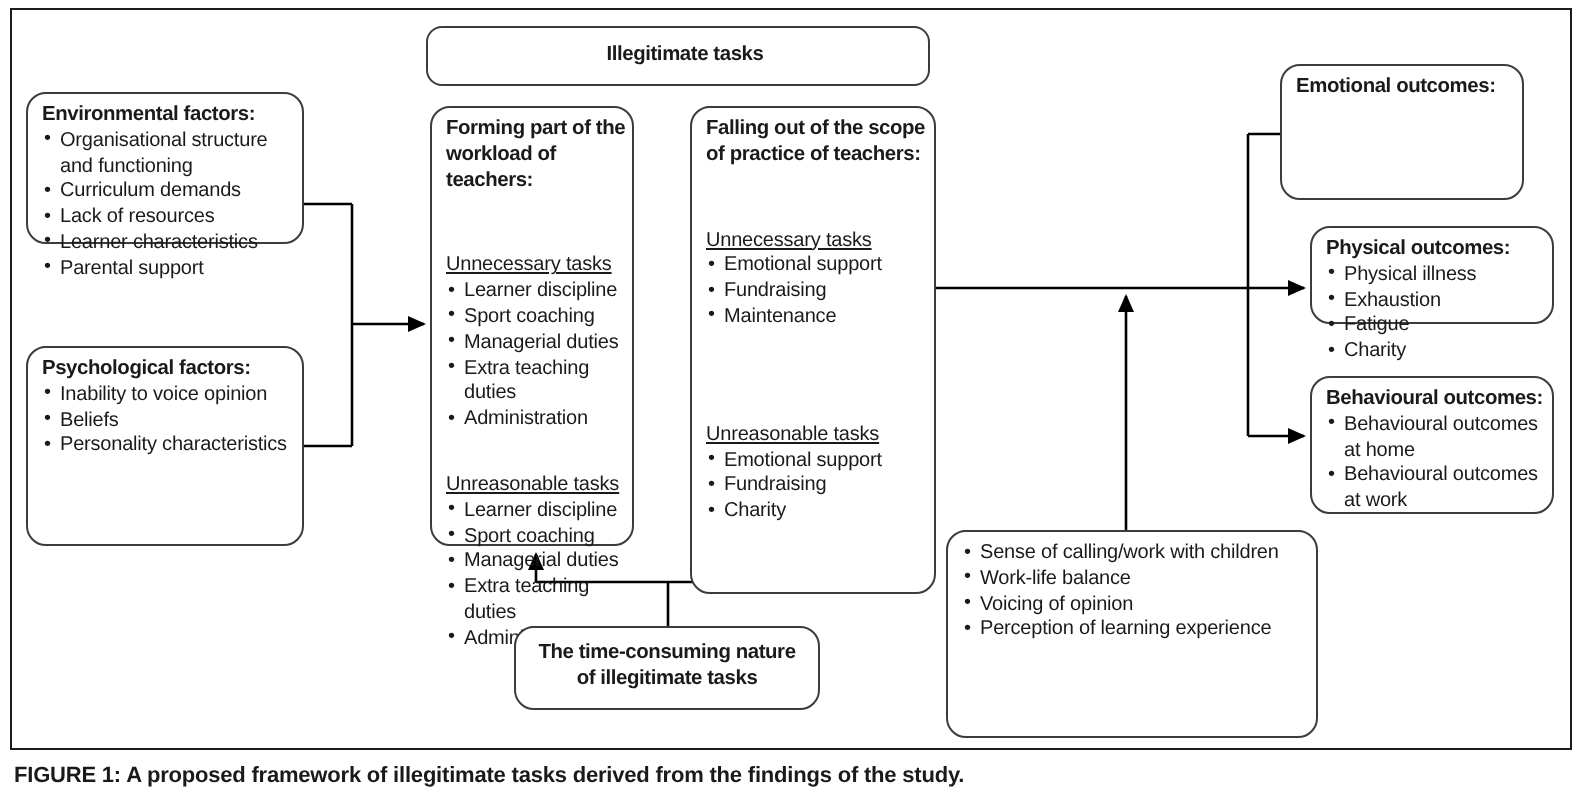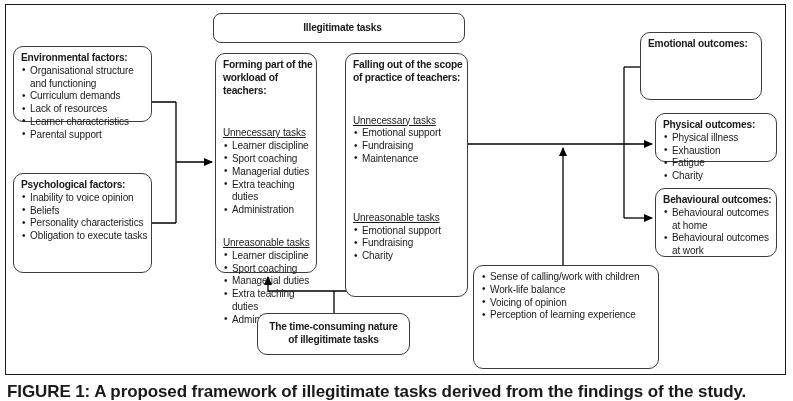--- a/index.html
+++ b/index.html
@@ -26,21 +26,21 @@
   .center-box{
     display:flex;align-items:center;justify-content:center;
     text-align:center;font-weight:bold;font-size:10.2px;letter-spacing:-0.2px;
   }
   #box-header{border-radius:8px;}
   #box-forming .sec2{margin-top:20px;}
   #box-falling .sec2{margin-top:46px;}
   #box-mechanisms .box-title{max-width:132px;}
   #box-time{padding:16px 11px;}
   #caption{
-    position:absolute;left:7px;top:382px;font-size:17px;font-weight:bold;
+    position:absolute;left:7px;top:382px;font-size:11px;font-weight:bold;
     letter-spacing:-0.1px;white-space:nowrap;
   }
 </style>
 </head>
 <body>
 
 <div id="page">
 
   <div id="frame"></div>
 
@@ -82,21 +82,20 @@
       <li>Parental support</li>
     </ul>
   </div>
 
   <div class="box" style="left:13px;top:173px;width:139px;height:100px">
     <div class="box-title">Psychological factors:</div>
     <ul class="bullets">
       <li>Inability to voice opinion</li>
       <li>Beliefs</li>
       <li>Personality characteristics</li>
-      <li>Obligation to execute tasks</li>
     </ul>
   </div>
 
   <div class="box" id="box-forming" style="left:215px;top:53px;width:102px;height:220px">
     <div class="box-title">Forming part of the workload of teachers:</div>
     <div class="sec sec1">
       <div class="sec-heading">Unnecessary tasks</div>
       <ul class="bullets">
         <li>Learner discipline</li>
         <li>Sport coaching</li>

